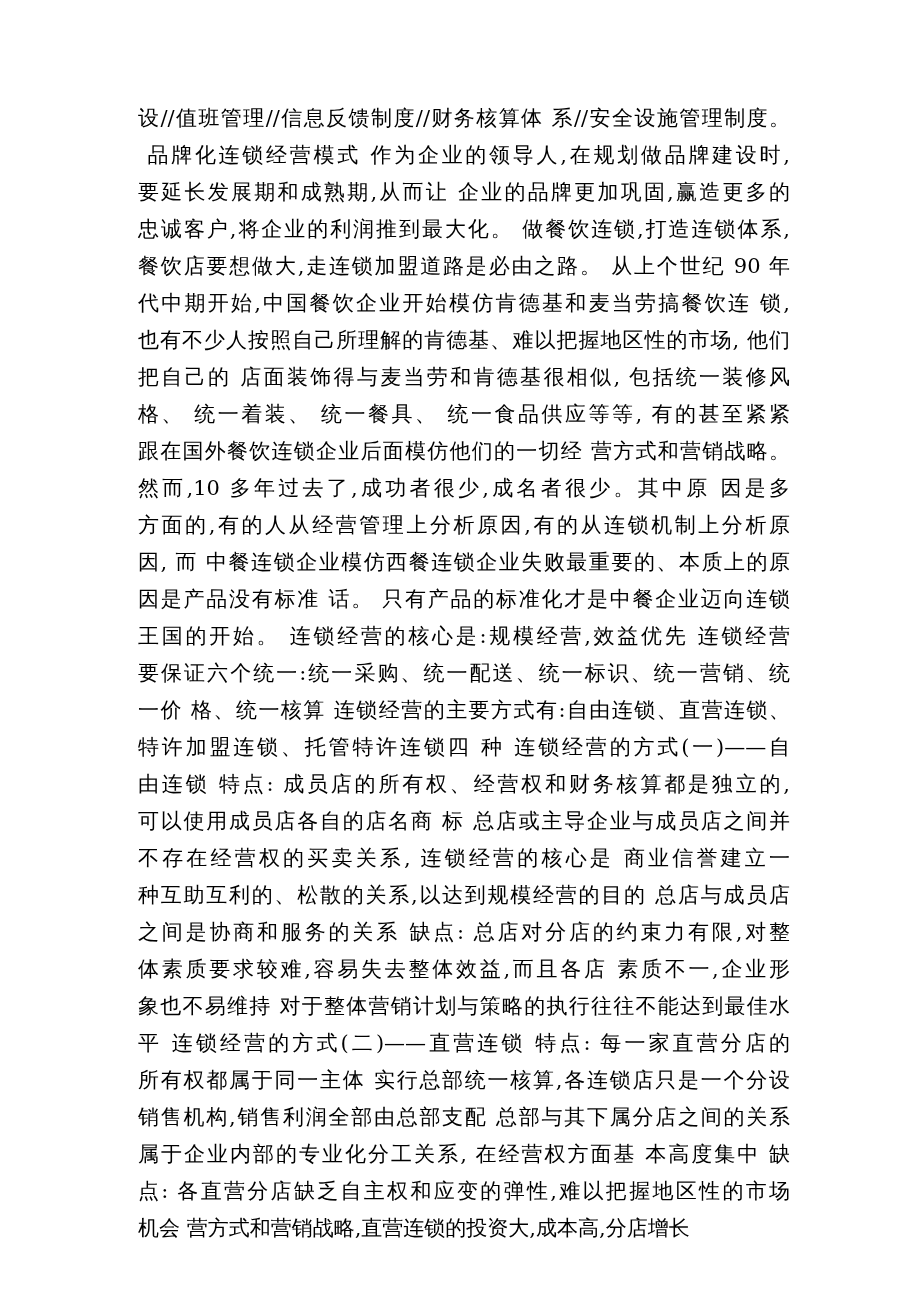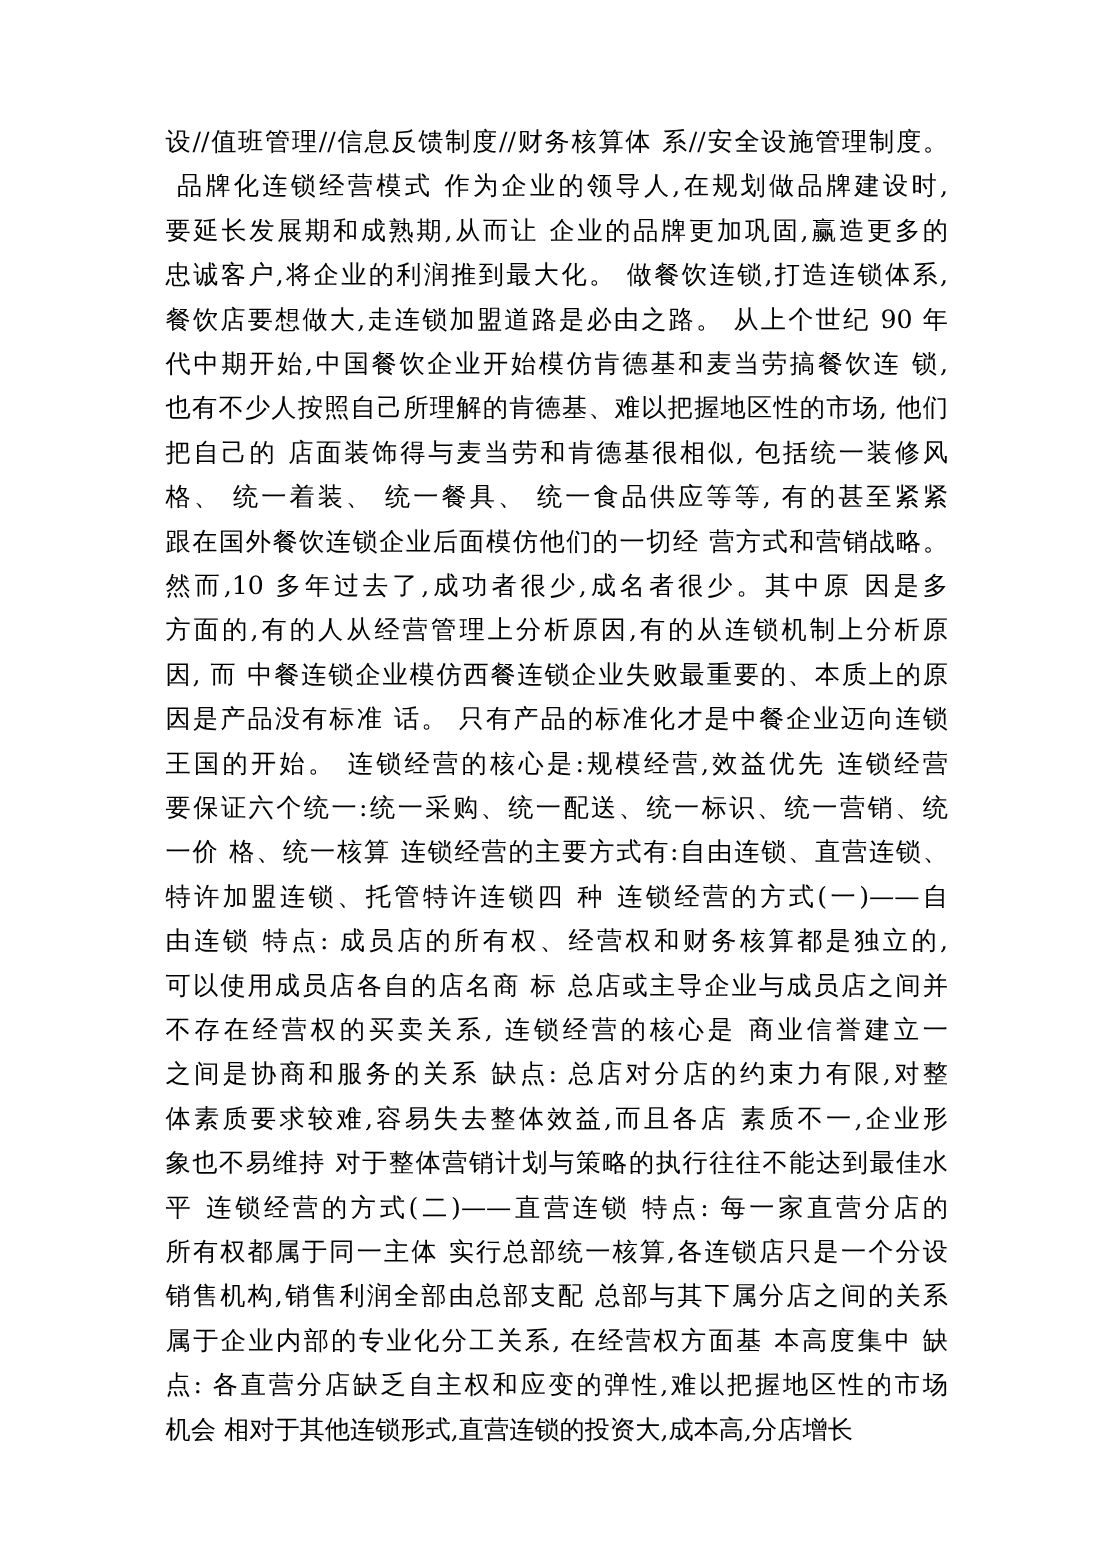--- a/index.html
+++ b/index.html
@@ -56,23 +56,24 @@
       <div class="line">方面的,有的人从经营管理上分析原因,有的从连锁机制上分析原</div>
       <div class="line">因, 而 中餐连锁企业模仿西餐连锁企业失败最重要的、本质上的原</div>
       <div class="line">因是产品没有标准 话。 只有产品的标准化才是中餐企业迈向连锁</div>
       <div class="line">王国的开始。 连锁经营的核心是:规模经营,效益优先 连锁经营</div>
       <div class="line">要保证六个统一:统一采购、统一配送、统一标识、统一营销、统</div>
       <div class="line">一价 格、统一核算 连锁经营的主要方式有:自由连锁、直营连锁、</div>
       <div class="line">特许加盟连锁、托管特许连锁四 种 连锁经营的方式(一)——自</div>
       <div class="line">由连锁 特点: 成员店的所有权、经营权和财务核算都是独立的,</div>
       <div class="line">可以使用成员店各自的店名商 标 总店或主导企业与成员店之间并</div>
       <div class="line">不存在经营权的买卖关系, 连锁经营的核心是 商业信誉建立一</div>
+      <div class="line">种互助互利的、松散的关系,以达到规模经营的目的 总店与成员店</div>
       <div class="line">之间是协商和服务的关系 缺点: 总店对分店的约束力有限,对整</div>
       <div class="line">体素质要求较难,容易失去整体效益,而且各店 素质不一,企业形</div>
       <div class="line">象也不易维持 对于整体营销计划与策略的执行往往不能达到最佳水</div>
       <div class="line">平 连锁经营的方式(二)——直营连锁 特点: 每一家直营分店的</div>
       <div class="line">所有权都属于同一主体 实行总部统一核算,各连锁店只是一个分设</div>
       <div class="line">销售机构,销售利润全部由总部支配 总部与其下属分店之间的关系</div>
       <div class="line">属于企业内部的专业化分工关系, 在经营权方面基 本高度集中 缺</div>
       <div class="line">点: 各直营分店缺乏自主权和应变的弹性,难以把握地区性的市场</div>
-      <div class="line last">机会 相对于其他连锁形式,直营连锁的投资大,成本高,分店增长</div>
+      <div class="line last">机会 营方式和营销战略,直营连锁的投资大,成本高,分店增长</div>
     </div>
 </div>
 
 </body></html>

